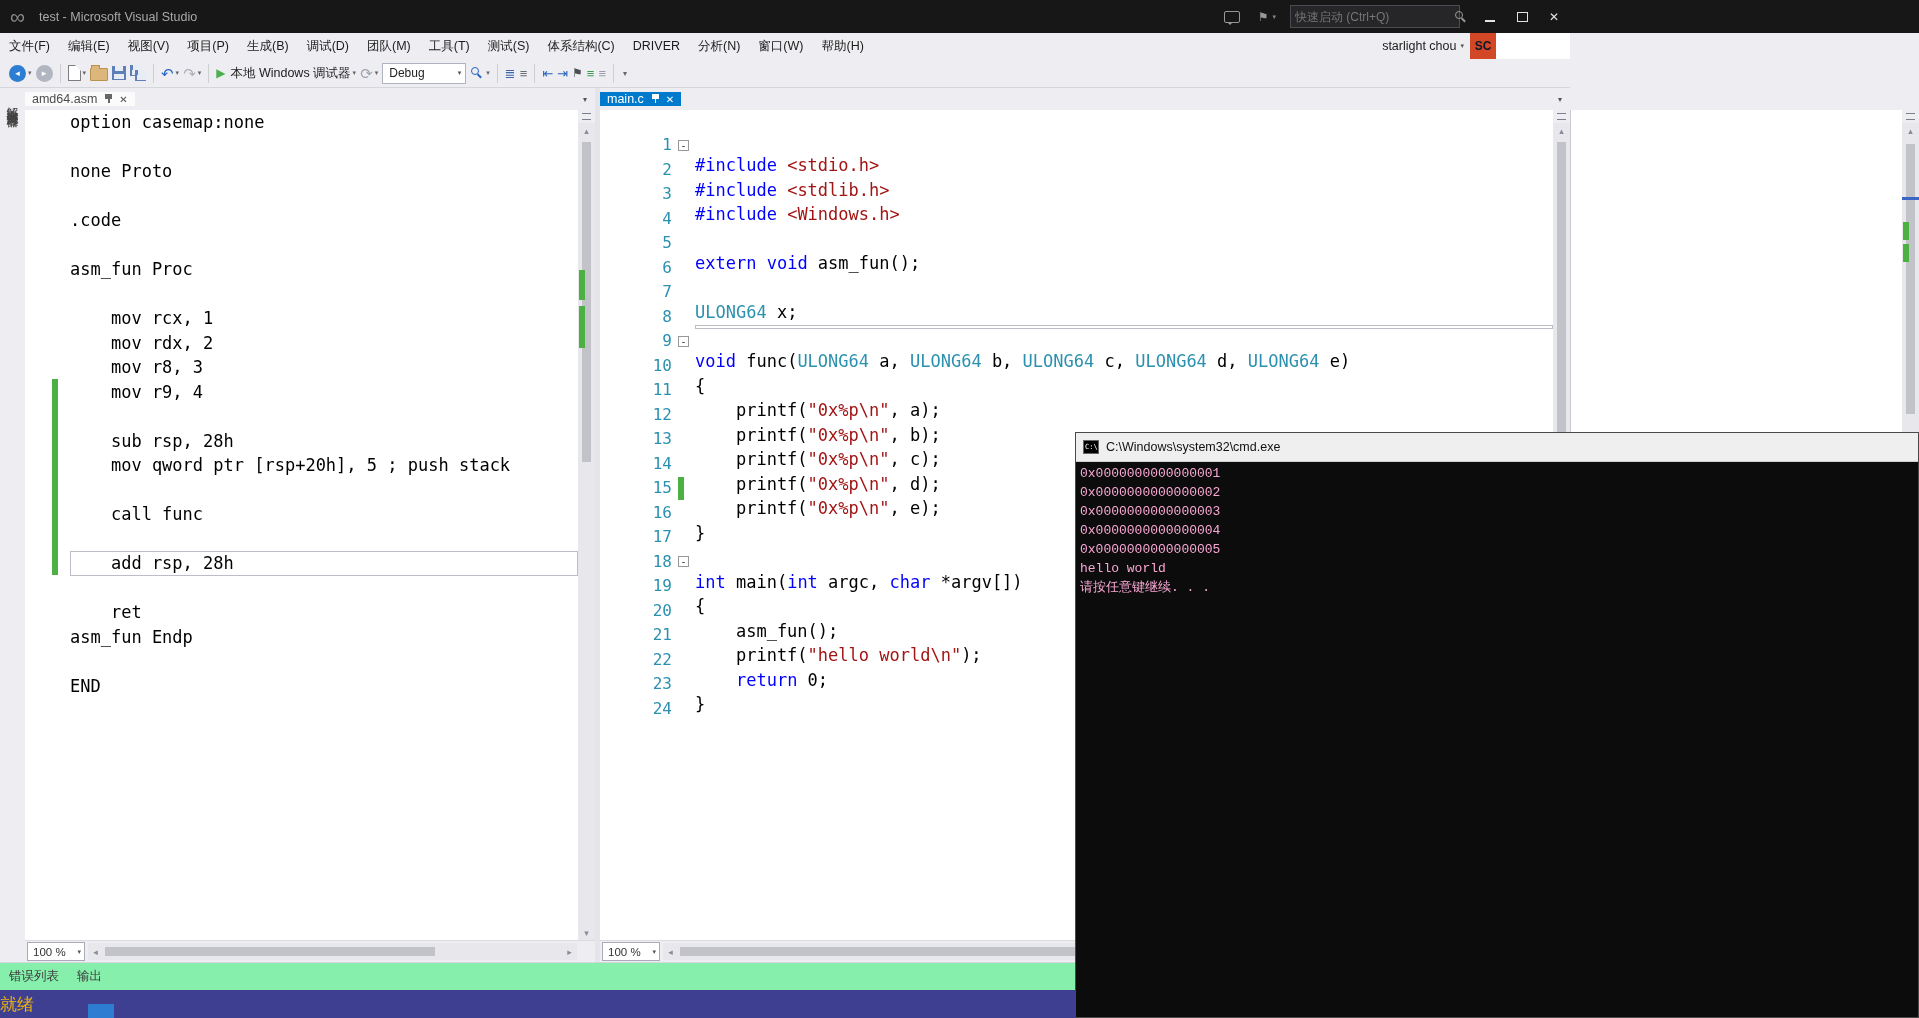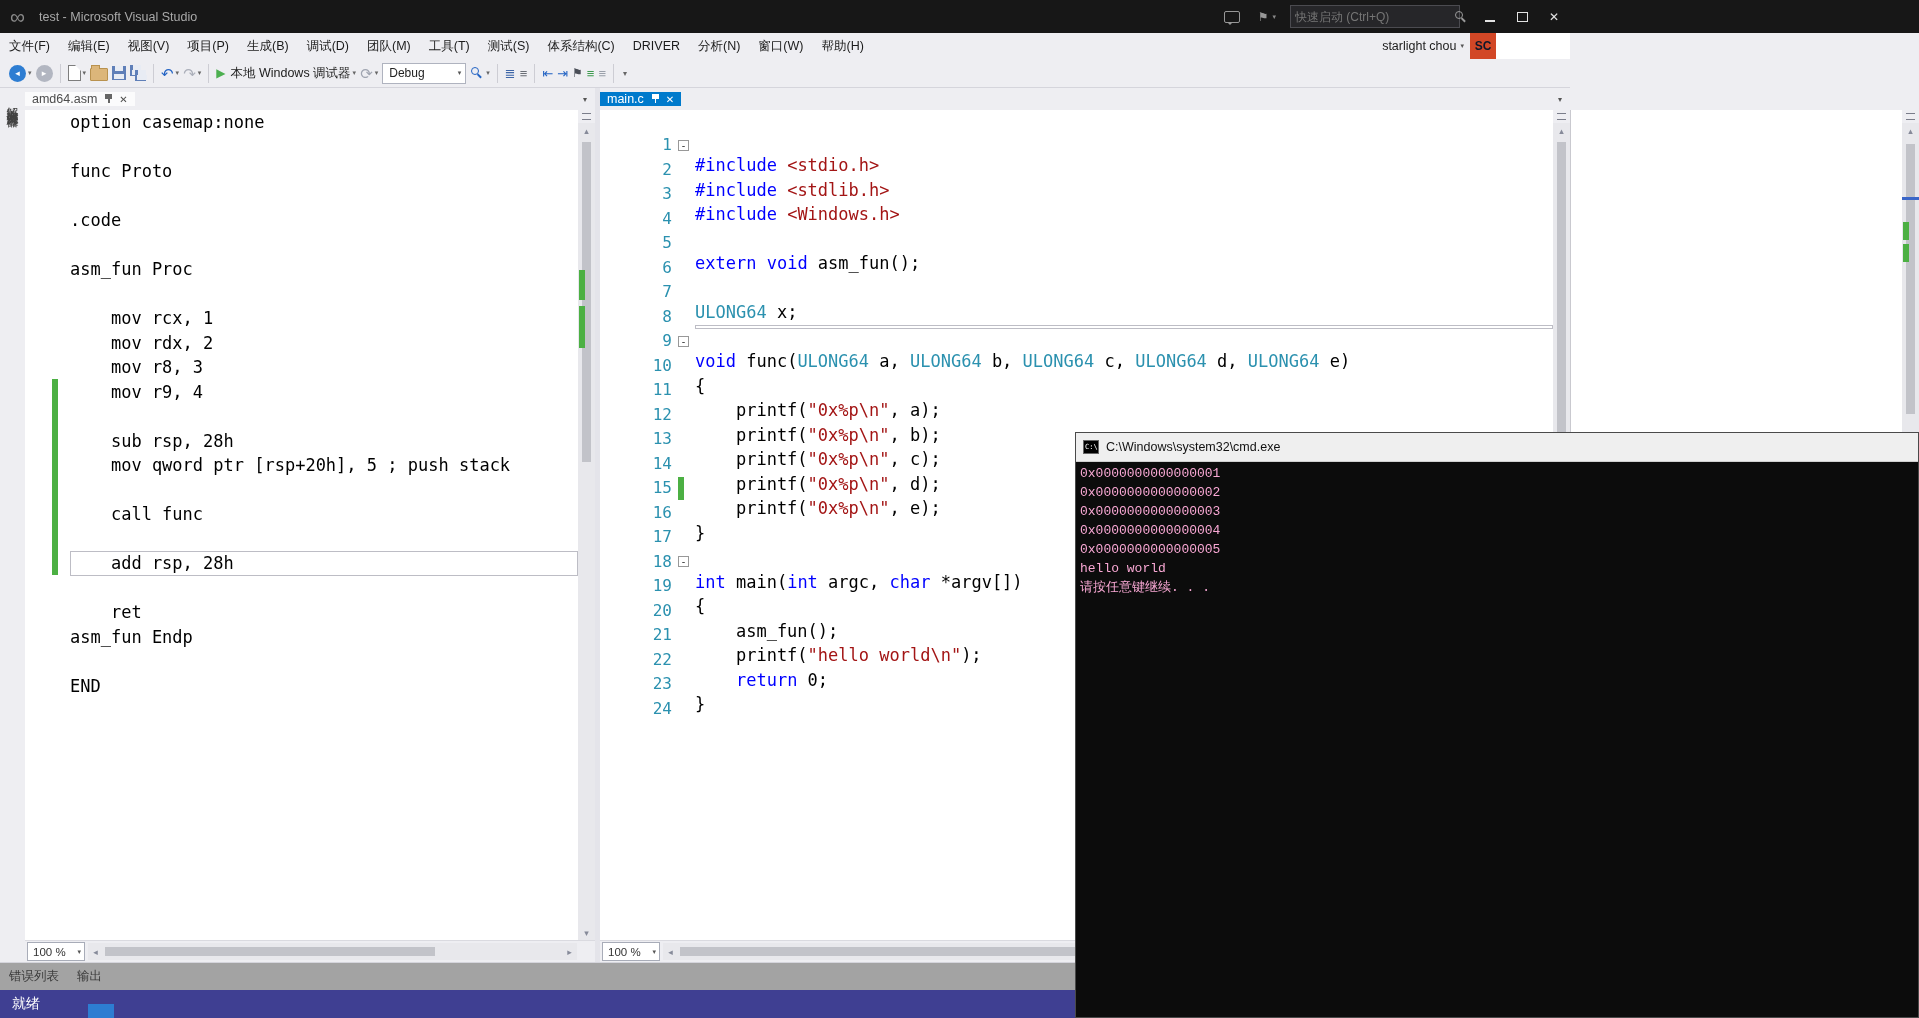--- a/index.html
+++ b/index.html
@@ -137,24 +137,24 @@
   .zoomcombo{width:58px;height:19px;background:#fff;border:1px solid #A8ACB8;display:flex;align-items:center;
     font-size:11.5px;color:#333;padding-left:5px;box-sizing:border-box;margin:0 3px 0 2px;flex:none;}
   .zoomcombo .ccaret{margin-left:auto;margin-right:3px;font-size:7px;color:#555;}
   .hscroll{flex:1;height:17px;background:#E8E8EC;position:relative;display:flex;align-items:center;}
   .h-arrow{width:15px;height:17px;display:flex;align-items:center;justify-content:center;color:#868A99;font-size:9px;flex:none;}
   .h-track{flex:1;height:17px;position:relative;}
   .sb-thumbh{position:absolute;top:4px;height:9px;background:#C2C3C9;}
   .hs-gap{width:18px;flex:none;}
 
   
-  .bottomtabs{position:absolute;left:0;top:962px;width:1570px;height:28px;background:#a3a3a3;display:flex;align-items:center;border-top:1px solid #D5D5DC;box-sizing:border-box;}
+  .bottomtabs{position:absolute;left:0;top:962px;width:1570px;height:28px;background:#86efac;display:flex;align-items:center;border-top:1px solid #D5D5DC;box-sizing:border-box;}
   .btab{font-size:12.5px;color:#3B3B3B;padding:5px 9px;white-space:nowrap;}
   .statusbar{position:absolute;left:0;top:990px;width:1570px;height:28px;background:#3F3F92;display:flex;align-items:center;}
-  .status-text{color:#ffffff;font-size:14px;margin-left:12px;}
+  .status-text{color:#eab308;font-size:17px;margin-left:0;}
   .status-accent{position:absolute;left:88px;bottom:0;width:26px;height:14px;background:#2D7DD2;}
 
   
   .cmdwin{position:absolute;left:1075px;top:432px;width:844px;height:586px;z-index:60;
     border:1px solid #4A4A4A;box-sizing:border-box;background:#0C0C0C;}
   .cmdtitle{height:29px;background:#EFEFEF;display:flex;align-items:center;border-bottom:1px solid #D0D0D0;box-sizing:border-box;}
   .cmdico{width:16px;height:14px;background:#000;border:1px solid #666;color:#fff;font-size:7px;line-height:13px;
     text-align:left;padding-left:1px;margin-left:7px;flex:none;font-family:"DejaVu Sans Mono",monospace;box-sizing:border-box;}
   .cmdtitletext{font-size:12.5px;color:#111;margin-left:7px;white-space:nowrap;}
   .cmdbody{position:absolute;left:0;right:0;top:29px;bottom:0;background:#0C0C0C;padding:2px 0 0 4px;}
@@ -323,21 +323,21 @@
           </div>
           <span class="strip-spacer"></span>
           <span class="strip-caret">▾</span>
         </div>
 
         <div class="editor">
           <div class="changebar" style="top:269px;height:196px;"></div>
           <div class="asm-lines">
               <div class="crow">option casemap:none</div>
               <div class="crow"></div>
-              <div class="crow">func Proto</div>
+              <div class="crow">none Proto</div>
               <div class="crow"></div>
               <div class="crow">.code</div>
               <div class="crow"></div>
               <div class="crow">asm_fun Proc</div>
               <div class="crow"></div>
               <div class="crow">    mov rcx, 1</div>
               <div class="crow">    mov rdx, 2</div>
               <div class="crow">    mov r8, 3</div>
               <div class="crow">    mov r9, 4</div>
               <div class="crow"></div>

